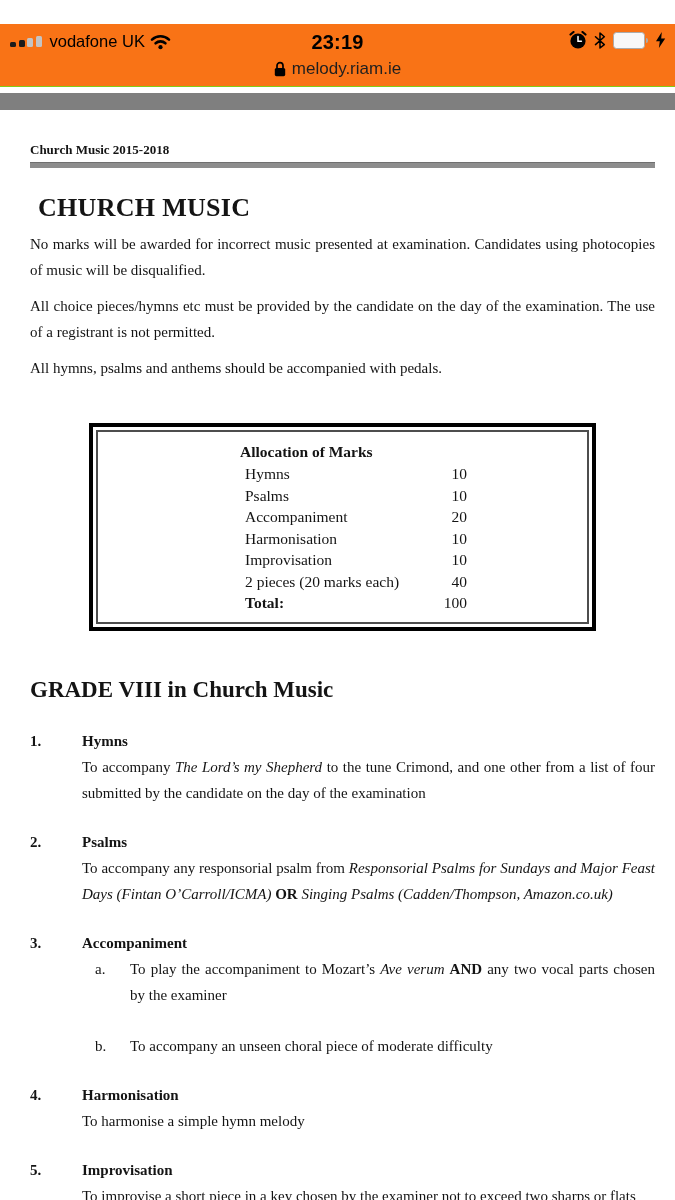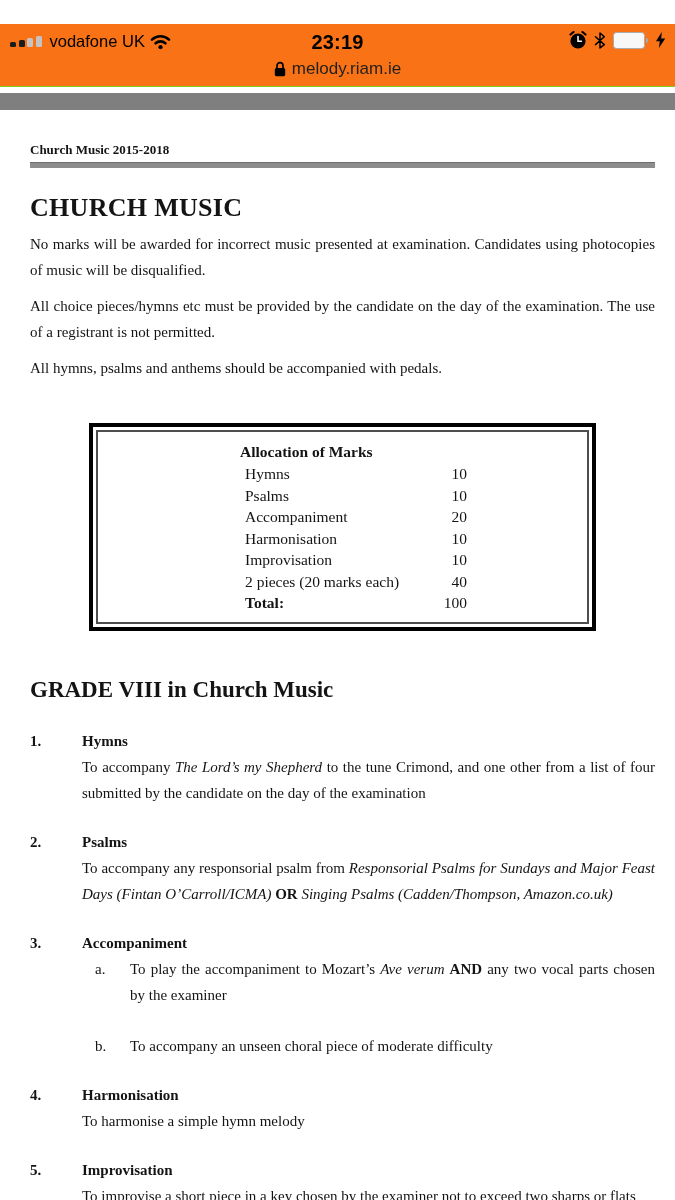--- a/index.html
+++ b/index.html
@@ -24,21 +24,21 @@
   .battery-body{width:28px;height:13px;border:1px solid #ababab;border-radius:3.5px;padding:1px;background:#f8f8f8;}
   .battery-fill{height:100%;border-radius:2px;}
   .battery-tip{width:2px;height:5px;background:#ababab;border-radius:0 2px 2px 0;margin-left:1px;}
   .url-row{position:absolute;left:0;right:0;top:35px;display:flex;justify-content:center;align-items:center;gap:6px;font-size:17px;color:#1f1f1f;}
   .gray-bar{height:17px;background:#7f7f7f;margin-top:6px;}
   
   .doc{padding:22px 20px 0 30px;font-family:"Liberation Serif", serif;color:#141414;}
   .page-number{text-align:right;font-size:13.5px;line-height:14px;}
   .running-header{font-size:13px;font-weight:700;margin-top:8px;line-height:20px;}
   .header-rule{height:5px;background:#8d8d8d;border-top:1px solid #6f6f6f;margin-top:2px;}
-  .doc-title{font-size:26px;font-weight:700;margin:25px 0 0 0;letter-spacing:.3px;line-height:30px;}
+  .doc-title{font-size:26px;font-weight:700;margin:25px 0 0 8px;letter-spacing:.3px;line-height:30px;}
   .para{font-size:15px;line-height:26px;text-align:justify;margin:8px 0 0 0;}
   .para + .para{margin-top:10px;}
   
   .marks-outer{width:493px;margin:42px 0 0 59px;border:4px solid #000;padding:3px;box-sizing:content-box;}
   .marks-inner{border:2px solid #4e4e4e;padding:9px 0 8px 0;}
   .marks-content{margin-left:147px;font-size:15.5px;}
   .marks-title{font-weight:700;margin-left:-5px;line-height:22px;}
   .marks-row{display:flex;line-height:21.5px;}
   .marks-label{width:190px;}
   .marks-value{width:32px;text-align:right;}

